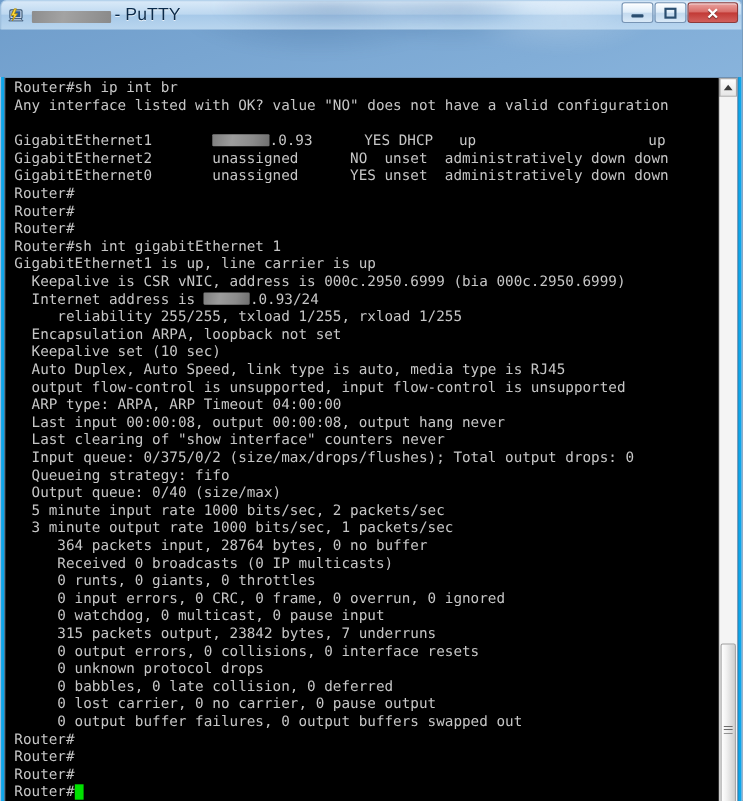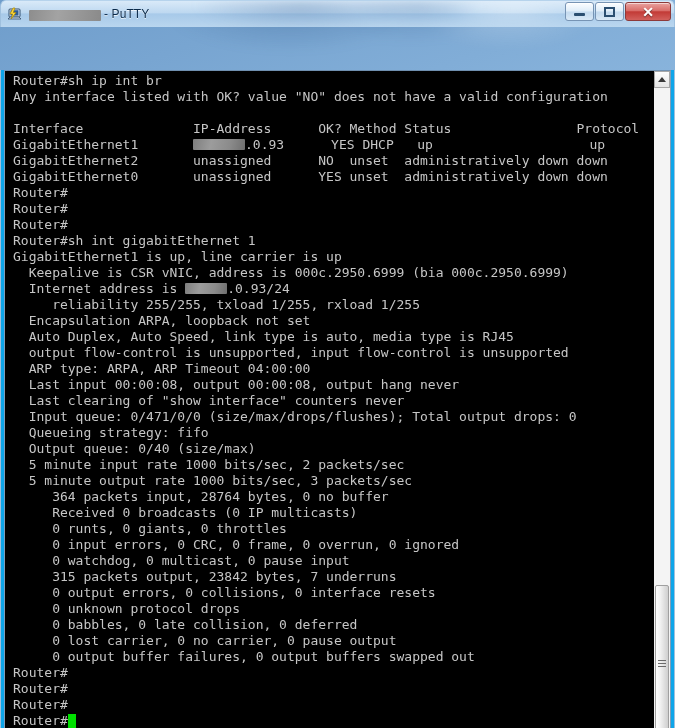--- a/index.html
+++ b/index.html
@@ -79,21 +79,21 @@
     margin-right: 5px;
     flex: 0 0 auto;
     z-index: 2;
   }
 
   .title-text-wrap {
     position: relative;
     z-index: 2;
     display: flex;
     align-items: center;
-    font-size: 12px;
+    font-size: 16px;
     color: #0b2a4a;
     text-shadow: 0 1px 0 rgba(255,255,255,.75);
     white-space: nowrap;
     letter-spacing: .1px;
   }
   .redact-host {
     display: inline-block;
     width: 72px;
     height: 11px;
     background: linear-gradient(100deg, #8d8d8d 0%, #a3a3a3 40%, #8a8a8a 100%);
@@ -320,43 +320,43 @@
     </div>
   </div>
 
   <div class="window-body">
     <div class="client-inset">
 
       <div class="terminal" id="terminal">
           <div class="term-line">Router#sh ip int br</div>
           <div class="term-line">Any interface listed with OK? value "NO" does not have a valid configuration</div>
           <div class="term-line"></div>
-          <div class="term-line">Interface              IP-Address      OK? Method Status                Protocol</div>
           <div class="term-line">GigabitEthernet1       <span class="redact-ip"></span>.0.93      YES DHCP   up                    up</div>
           <div class="term-line">GigabitEthernet2       unassigned      NO  unset  administratively down down</div>
           <div class="term-line">GigabitEthernet0       unassigned      YES unset  administratively down down</div>
           <div class="term-line">Router#</div>
           <div class="term-line">Router#</div>
           <div class="term-line">Router#</div>
           <div class="term-line">Router#sh int gigabitEthernet 1</div>
           <div class="term-line">GigabitEthernet1 is up, line carrier is up</div>
           <div class="term-line">  Keepalive is CSR vNIC, address is 000c.2950.6999 (bia 000c.2950.6999)</div>
           <div class="term-line">  Internet address is <span class="redact-ip short"></span>.0.93/24</div>
           <div class="term-line">     reliability 255/255, txload 1/255, rxload 1/255</div>
           <div class="term-line">  Encapsulation ARPA, loopback not set</div>
+          <div class="term-line">  Keepalive set (10 sec)</div>
           <div class="term-line">  Auto Duplex, Auto Speed, link type is auto, media type is RJ45</div>
           <div class="term-line">  output flow-control is unsupported, input flow-control is unsupported</div>
           <div class="term-line">  ARP type: ARPA, ARP Timeout 04:00:00</div>
           <div class="term-line">  Last input 00:00:08, output 00:00:08, output hang never</div>
           <div class="term-line">  Last clearing of "show interface" counters never</div>
-          <div class="term-line">  Input queue: 0/471/0/0 (size/max/drops/flushes); Total output drops: 0</div>
+          <div class="term-line">  Input queue: 0/375/0/2 (size/max/drops/flushes); Total output drops: 0</div>
           <div class="term-line">  Queueing strategy: fifo</div>
           <div class="term-line">  Output queue: 0/40 (size/max)</div>
           <div class="term-line">  5 minute input rate 1000 bits/sec, 2 packets/sec</div>
-          <div class="term-line">  5 minute output rate 1000 bits/sec, 3 packets/sec</div>
+          <div class="term-line">  3 minute output rate 1000 bits/sec, 1 packets/sec</div>
           <div class="term-line">     364 packets input, 28764 bytes, 0 no buffer</div>
           <div class="term-line">     Received 0 broadcasts (0 IP multicasts)</div>
           <div class="term-line">     0 runts, 0 giants, 0 throttles</div>
           <div class="term-line">     0 input errors, 0 CRC, 0 frame, 0 overrun, 0 ignored</div>
           <div class="term-line">     0 watchdog, 0 multicast, 0 pause input</div>
           <div class="term-line">     315 packets output, 23842 bytes, 7 underruns</div>
           <div class="term-line">     0 output errors, 0 collisions, 0 interface resets</div>
           <div class="term-line">     0 unknown protocol drops</div>
           <div class="term-line">     0 babbles, 0 late collision, 0 deferred</div>
           <div class="term-line">     0 lost carrier, 0 no carrier, 0 pause output</div>

